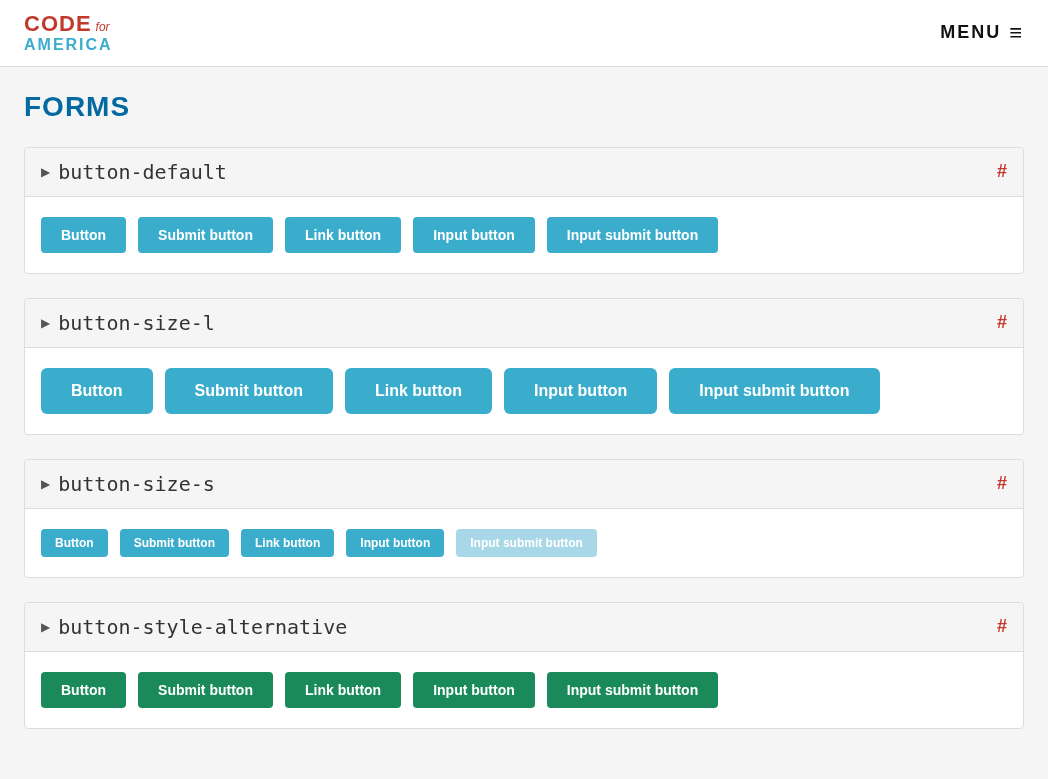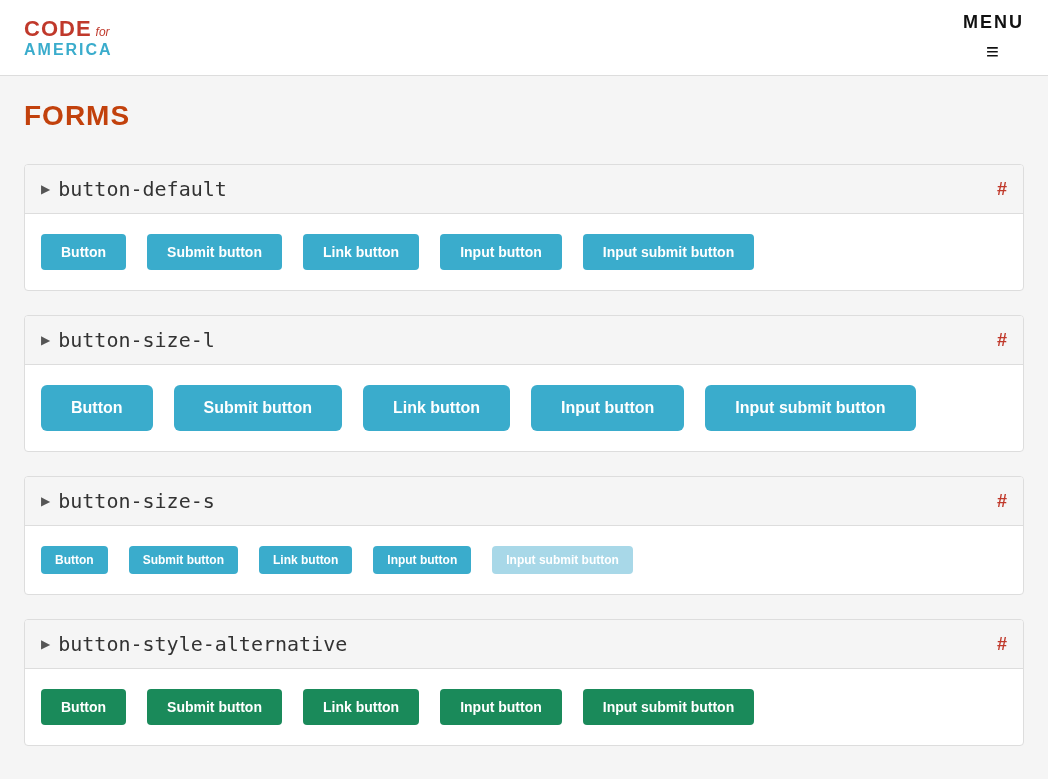--- a/index.html
+++ b/index.html
@@ -43,48 +43,47 @@
       text-transform: uppercase;
       letter-spacing: 2px;
     }
     .logo-top-row {
       display: flex;
       align-items: baseline;
       gap: 4px;
     }
     .menu-btn {
       display: flex;
-      align-items: center;
+      align-items: flex-start;
       gap: 8px;
       font-size: 18px;
       font-weight: 900;
       letter-spacing: 2px;
       text-transform: uppercase;
       background: none;
       border: none;
       cursor: pointer;
       color: #111;
-      flex-direction: column;
     }
     .menu-icon {
       font-size: 22px;
       line-height: 1;
     }
 
     
     .main {
       padding: 24px 24px;
       max-width: 1048px;
     }
     .page-title {
       font-size: 28px;
       font-weight: 900;
       text-transform: uppercase;
-      color: #c2410c;
-      margin-bottom: 32px;
+      color: #0369a1;
+      margin-bottom: 24px;
       letter-spacing: 1px;
     }
 
     
     .section-card {
       background: #fff;
       border: 1px solid #ddd;
       border-radius: 4px;
       margin-bottom: 24px;
       overflow: hidden;
@@ -114,21 +113,21 @@
     }
     .section-hash {
       color: #c0392b;
       font-size: 18px;
       font-weight: bold;
     }
     .section-body {
       padding: 20px 16px;
       display: flex;
       flex-wrap: wrap;
-      gap: 21px;
+      gap: 12px;
       align-items: flex-start;
     }
 
     
     .btn-default {
       background: #3aaccc;
       color: #fff;
       border: none;
       border-radius: 4px;
       padding: 10px 20px;

